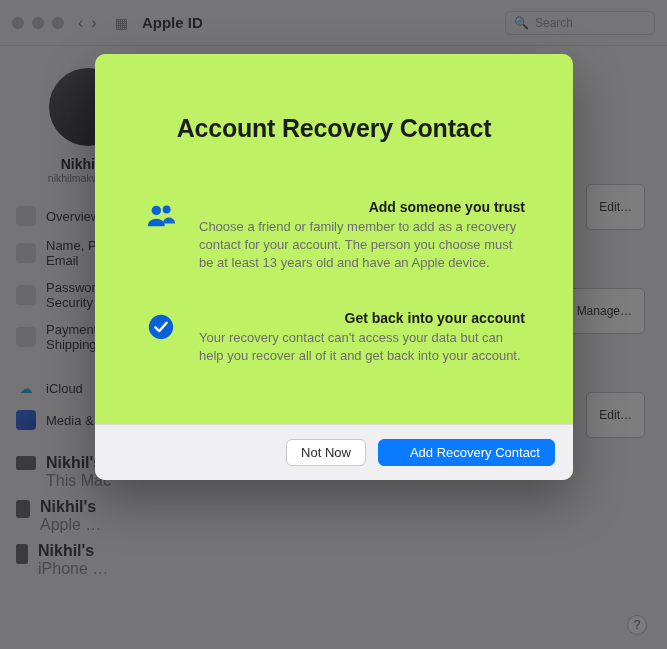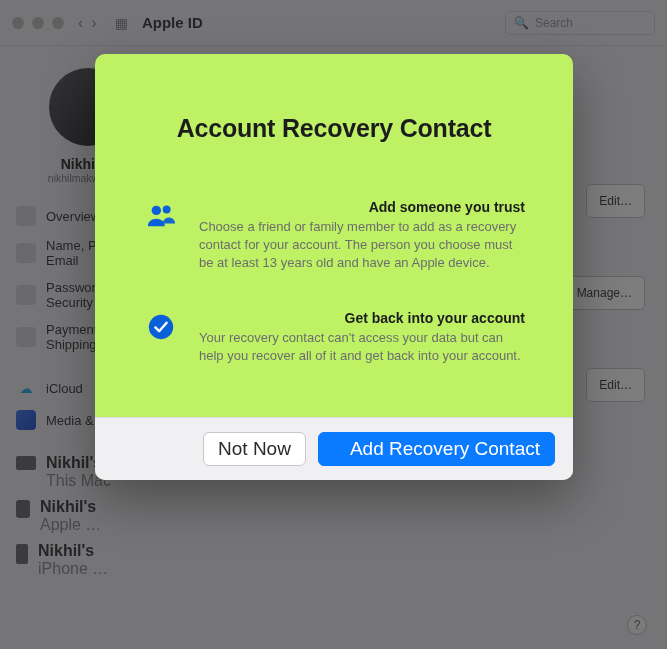--- a/index.html
+++ b/index.html
@@ -23,34 +23,34 @@
   .icloud-ico { background: transparent; color: #2aa8e0; display:flex;align-items:center;justify-content:center;}
   .media-ico { background: linear-gradient(135deg,#3a75e8,#2a55c8); }
   .side-sep { height: 14px; }
   .dev { display: flex; gap: 10px; padding: 4px 6px; align-items: flex-start; }
   .dev-ico { width: 20px; height: 14px; background: #6a6a6d; border-radius: 2px; margin-top: 2px; flex-shrink: 0; }
   .dev-txt .n { font-size: 16px; font-weight: 600; color: #3a3a3c; white-space: nowrap; overflow: hidden; }
   .dev-txt .s { font-size: 16px; color: #8a8a8d; white-space: nowrap; overflow: hidden; }
   .content { flex: 1; padding: 18px 22px; font-size: 12.5px; color: #5a5a5d; }
   .content .row { display: flex; align-items: center; margin-bottom: 22px; }
   .content .row .txt { flex: 1; }
-  .btn-pill { padding: 9px 12px; font-size: 12px; border: 1px solid #c4c4c6; border-radius: 5px; background: #fdfdfd; color: #3a3a3c; }
+  .btn-pill { padding: 15px 12px; font-size: 12px; border: 1px solid #c4c4c6; border-radius: 5px; background: #fdfdfd; color: #3a3a3c; }
   .help { position: absolute; right: 20px; bottom: 14px; width: 20px; height: 20px; border: 1px solid #bcbcbe; border-radius: 50%; display:flex;align-items:center;justify-content:center; font-size: 12px; color: #6a6a6d; background: #f8f8f9;}
   
   .overlay { position: absolute; inset: 0; background: rgba(20,20,22,0.55); }
   .sheet { position: absolute; left: 95px; top: 54px; width: 478px; height: 426px; background: #bef264; border-radius: 10px; box-shadow: 0 20px 50px rgba(0,0,0,0.35); display: flex; flex-direction: column; }
   .sheet-body { flex: 1; padding: 60px 48px 20px 48px; overflow: hidden; }
   .sheet-title { text-align: center; font-size: 25px; font-weight: 700; color: #1c1c1e; margin-bottom: 56px; letter-spacing: -0.2px; }
   .feat { display: flex; gap: 20px; margin-bottom: 38px; }
   .feat-ico { width: 36px; flex-shrink: 0; color: #0a60d8; display:flex; align-items:flex-start; justify-content:center; padding-top: 2px; }
   .feat-ico svg { width: 30px; height: 30px; }
   .feat-txt h3 { font-size: 14px; font-weight: 700; color: #1c1c1e; margin-bottom: 3px; text-align: right; }
   .feat-txt p { font-size: 13px; line-height: 1.38; color: #6d6d70; }
   .sheet-footer { border-top: 1px solid #dcdcde; padding: 14px 18px; display: flex; justify-content: flex-end; gap: 12px; background: #f0f0f2; border-radius: 0 0 10px 10px; }
-  .btn { font-size: 19px; padding: 5px 14px; border-radius: 6px; border: 1px solid #c8c8ca; background: #ffffff; color: #2a2a2c; cursor: pointer; }
+  .btn { font-size: 13px; padding: 5px 14px; border-radius: 6px; border: 1px solid #c8c8ca; background: #ffffff; color: #2a2a2c; cursor: pointer; }
   .btn-primary { background: #0a7aff; border-color: #0a7aff; color: #fff; font-weight: 500; padding-left: 31px; }
 </style>
 </head>
 <body>
 
 <div class="window">
   <div class="titlebar">
     <div class="traffic">
       <div class="dot"></div>
       <div class="dot"></div>

